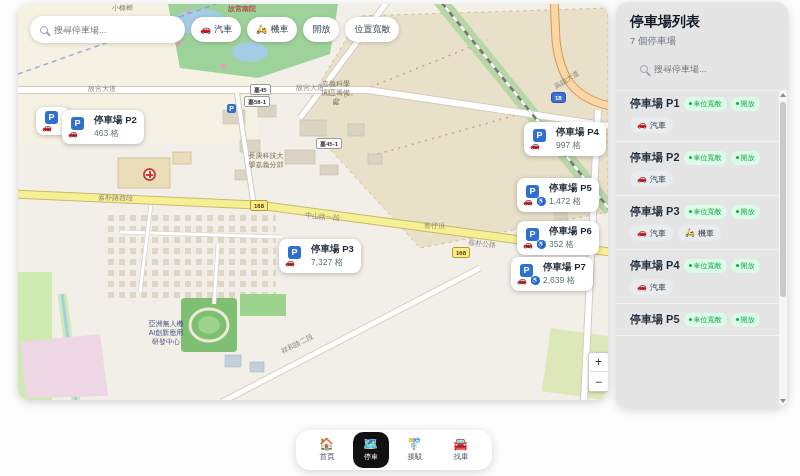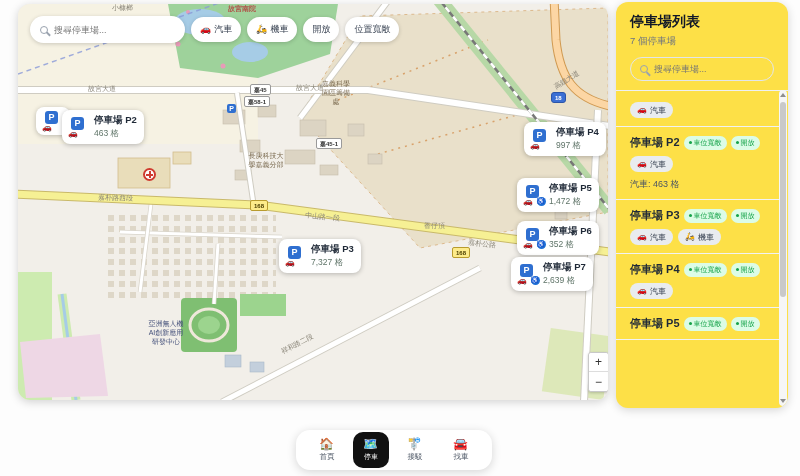--- a/index.html
+++ b/index.html
@@ -54,21 +54,21 @@
             font-weight:bold; text-align:center; line-height:9px; }
 
   
   .zoomctl { position:absolute; left:570px; top:348px; width:21px; background:#fff; border:1px solid #c8c8c8; border-radius:3px;
              box-shadow:0 1px 3px rgba(0,0,0,.2); display:flex; flex-direction:column; }
   .zoomctl button { width:100%; height:19px; border:none; background:#fff; font-size:12px; color:#333; cursor:pointer; line-height:1; }
   .zoomctl button:first-child { border-bottom:1px solid #ddd; border-radius:3px 3px 0 0; }
   .zoomctl button:last-child { border-radius:0 0 3px 3px; }
 
   
-  .sidebar { position:absolute; left:616px; top:2px; width:172px; height:406px; background:#fde047; border-radius:12px;
+  .sidebar { position:absolute; left:616px; top:2px; width:172px; height:406px; background:#e5e5e5; border-radius:12px;
              box-shadow:0 2px 10px rgba(0,0,0,.16); overflow:hidden; }
   .sb-head { padding:11px 14px 0 14px; }
   .sb-title { font-size:14px; font-weight:bold; color:#111827; }
   .sb-count { font-size:9.5px; color:#6b7280; margin-top:4px; }
   .sb-search { display:flex; align-items:center; gap:6px; margin:9px 14px 9px 14px; height:24px; border:1px solid #e2e5ea;
                border-radius:13px; padding:0 9px; }
   .sb-search input { border:none; outline:none; width:110px; font-size:9px; color:#333; background:transparent; }
   .sb-divider { height:1px; background:#eef0f2; }
   .sb-list { position:absolute; left:0; right:9px; top:86px; bottom:0; overflow:hidden; }
   .sb-item { padding:8px 0 8px 14px; border-bottom:1px solid #f1f2f4; }
@@ -317,41 +317,45 @@
     </div>
     <div class="sb-search">
       <span class="mag"></span>
       <input type="text" placeholder="搜尋停車場..." style="">
     </div>
     <div class="sb-divider"></div>
 
     <div class="sb-list">
 
       <div class="sb-item">
+        <div class="sb-row1">
+          <span class="sb-name">停車場 P1</span>
+          <span class="badge">車位寬敞</span>
+          <span class="badge">開放</span>
+        </div>
         <div class="sb-chips">
           <span class="sb-chip">
               <span class="cicon">🚗</span>
               <span>汽車</span>
             </span>
         </div>
       </div>
 
       <div class="sb-item">
         <div class="sb-row1">
           <span class="sb-name">停車場 P2</span>
           <span class="badge">車位寬敞</span>
           <span class="badge">開放</span>
         </div>
         <div class="sb-chips">
           <span class="sb-chip">
               <span class="cicon">🚗</span>
               <span>汽車</span>
             </span>
         </div>
-        <div class="sb-cap">汽車: 463 格</div>
       </div>
 
       <div class="sb-item">
         <div class="sb-row1">
           <span class="sb-name">停車場 P3</span>
           <span class="badge">車位寬敞</span>
           <span class="badge">開放</span>
         </div>
         <div class="sb-chips">
           <span class="sb-chip">

